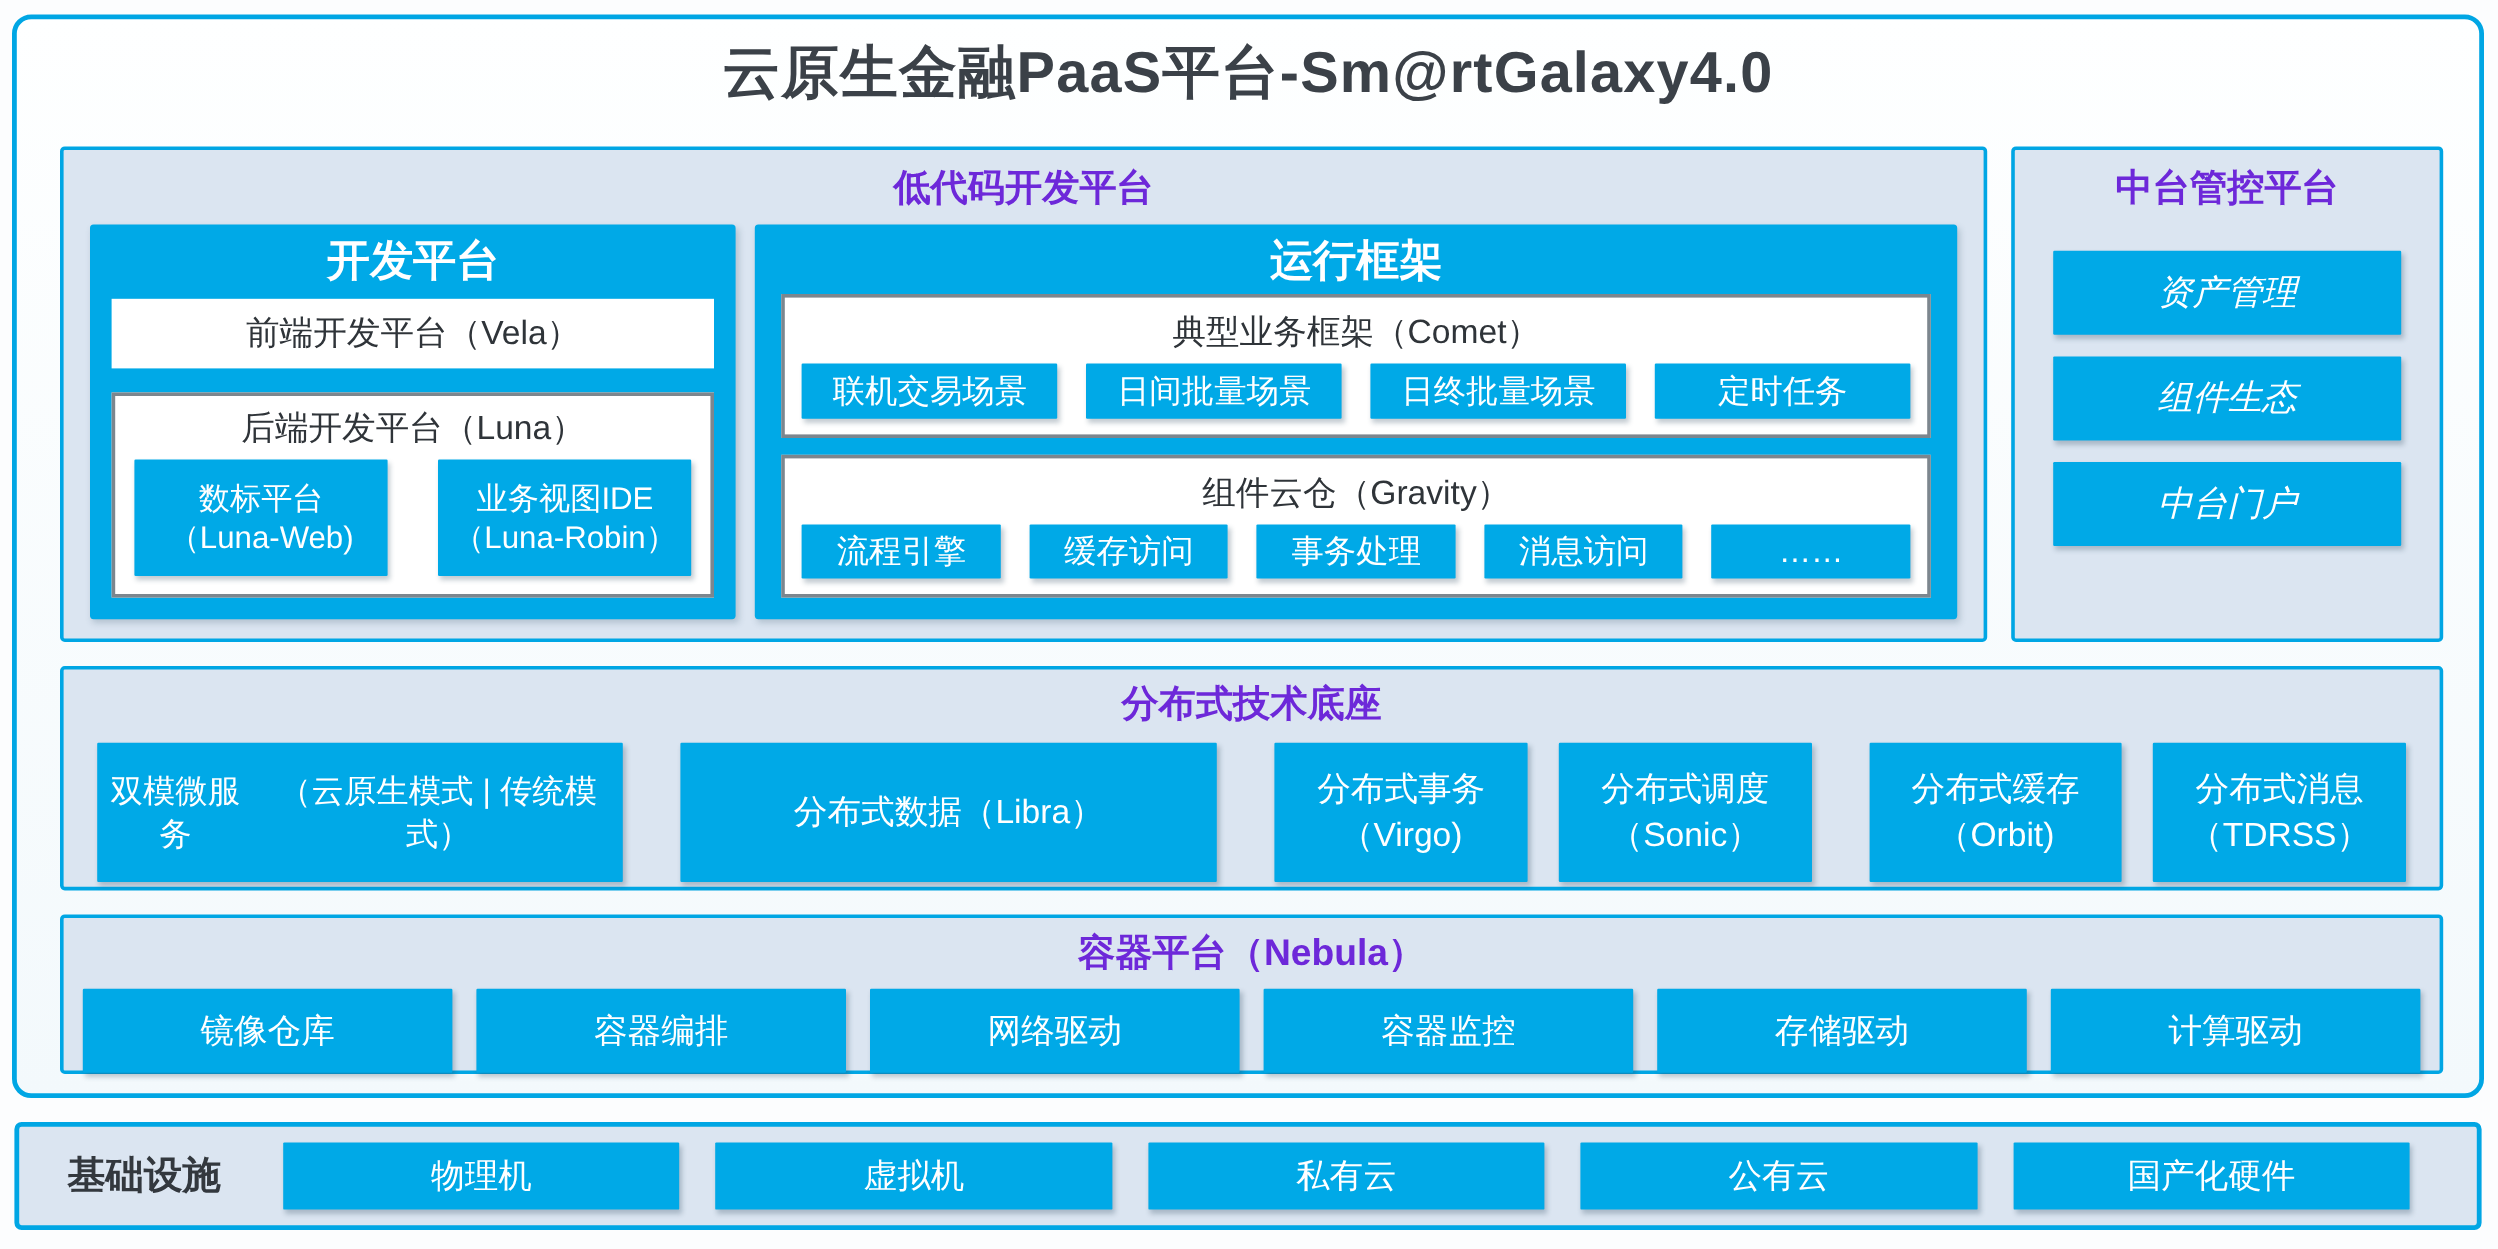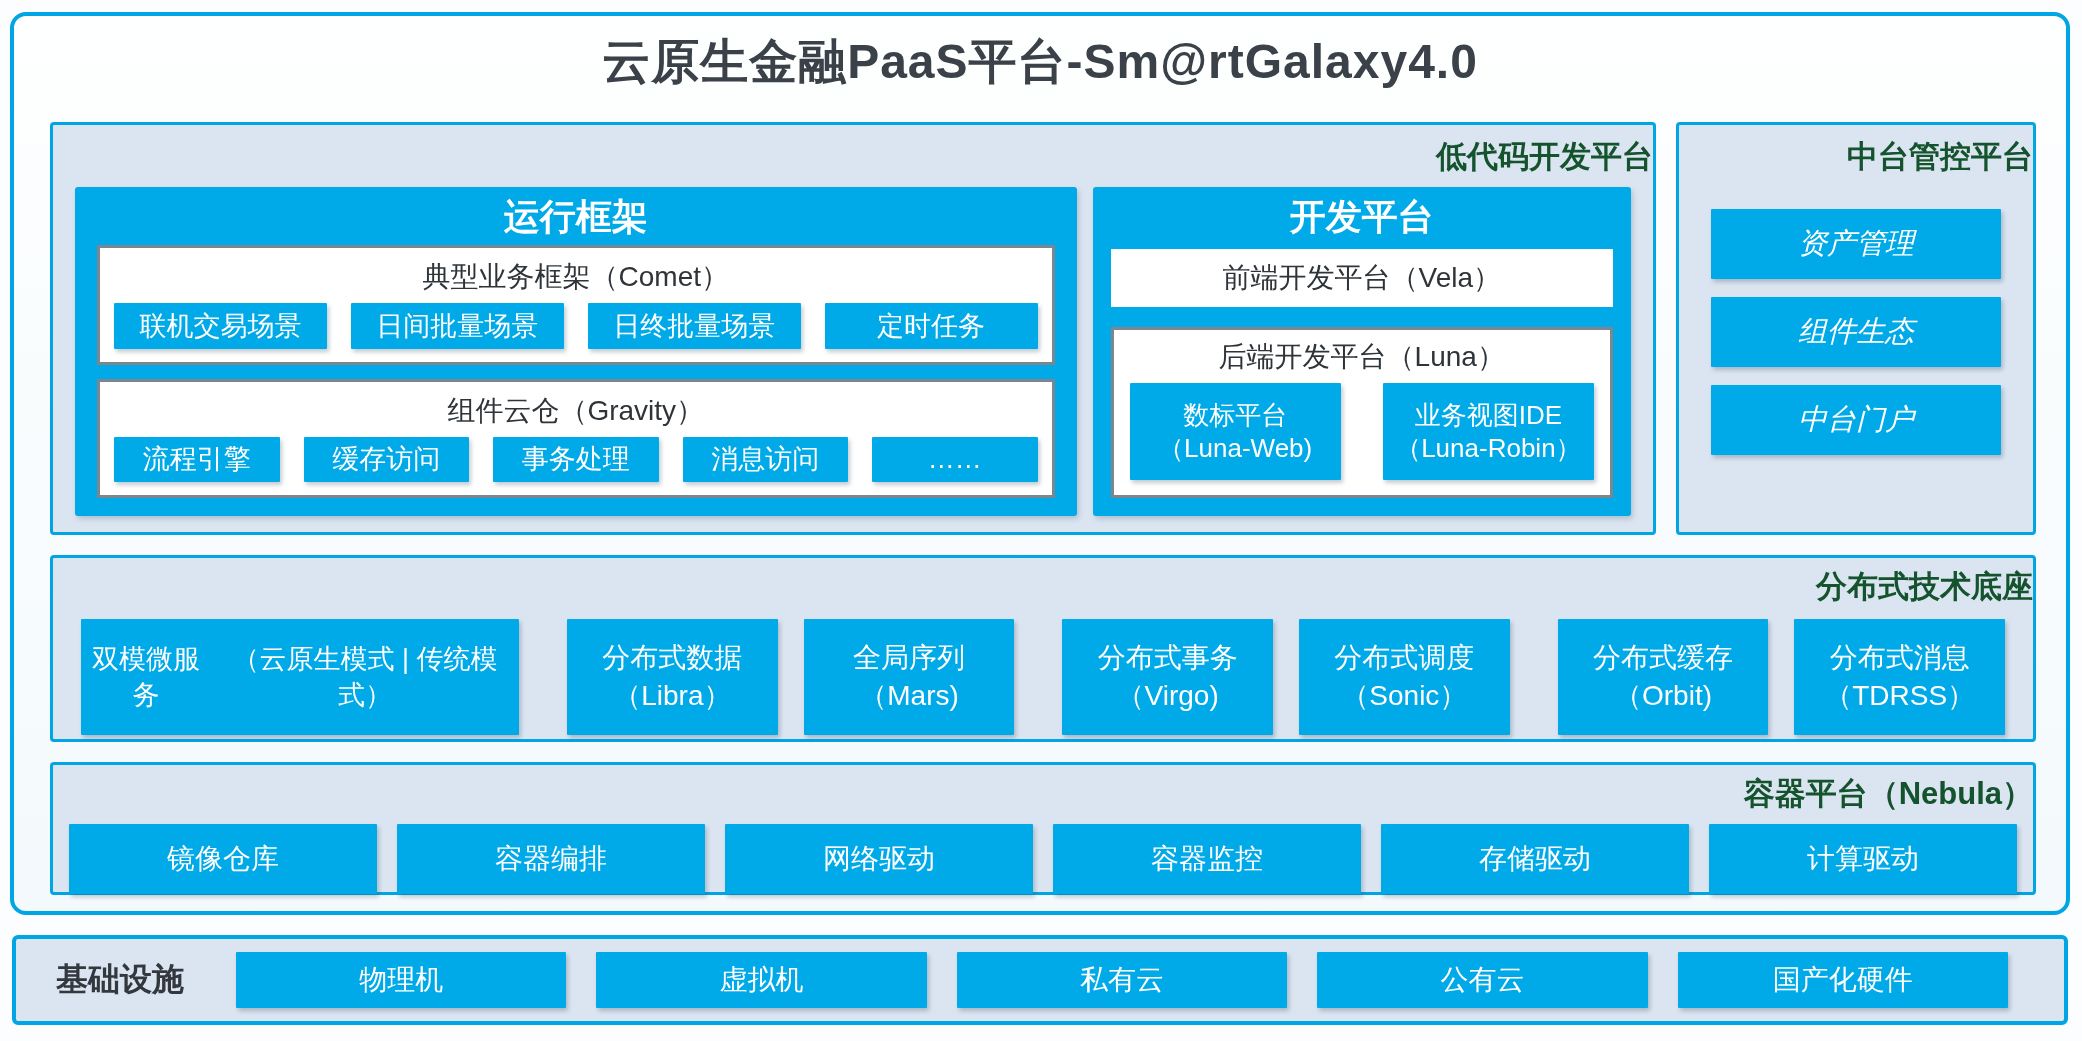--- a/index.html
+++ b/index.html
@@ -17,21 +17,21 @@
   }
   .main-title{
     margin-top:16px;height:60px;line-height:60px;text-align:center;
     font-size:48px;font-weight:700;color:#3b4148;letter-spacing:1px;
   }
   
   .panel{
     box-sizing:border-box;background:#dbe5f1;border:3px solid #00a6e4;border-radius:4px;
   }
   .panel-title{
-    text-align:right;font-size:31px;font-weight:700;color:#14532d;
+    text-align:center;font-size:31px;font-weight:700;color:#6d28d9;
     padding-top:12px;line-height:40px;
   }
   
   .row1{margin:30px 30px 0 36px;height:413px;display:flex;gap:20px;}
   .panel-lowcode{flex:1;display:flex;flex-direction:column;}
   .lowcode-body{flex:1;display:flex;gap:16px;margin:10px 22px 16px;}
   .bigbox{
     background:#00a9e7;border-radius:3px;display:flex;flex-direction:column;
     box-shadow:2px 3px 5px rgba(60,90,110,.25);
   }
@@ -99,67 +99,67 @@
 
 <div class="outer-frame">
 
   <div class="main-title">云原生金融PaaS平台-Sm@rtGalaxy4.0</div>
 
   <div class="row1">
 
     <div class="panel panel-lowcode">
       <div class="panel-title">低代码开发平台</div>
       <div class="lowcode-body">
-
-        <div class="bigbox bigbox-runtime">
-          <div class="bigbox-title">运行框架</div>
-          <div class="runtime-stack">
-
-            <div class="whitebox wb-bordered">
-              <div class="wb-title">典型业务框架（Comet）</div>
-              <div class="btn-row">
-                <div class="btn">联机交易场景</div>
-                <div class="btn">日间批量场景</div>
-                <div class="btn">日终批量场景</div>
-                <div class="btn">定时任务</div>
-              </div>
-            </div>
-
-            <div class="whitebox wb-bordered">
-              <div class="wb-title">组件云仓（Gravity）</div>
-              <div class="btn-row">
-                <div class="btn">流程引擎</div>
-                <div class="btn">缓存访问</div>
-                <div class="btn">事务处理</div>
-                <div class="btn">消息访问</div>
-                <div class="btn">……</div>
-              </div>
-            </div>
-
-          </div>
-        </div>
 
         <div class="bigbox bigbox-dev">
           <div class="bigbox-title">开发平台</div>
           <div class="vela-box">前端开发平台（Vela）</div>
           <div class="whitebox wb-bordered luna-box">
             <div class="wb-title">后端开发平台（Luna）</div>
             <div class="luna-row">
               <div class="btn">
                 <span>数标平台</span>
                 <span>（Luna-Web)</span>
               </div>
               <div class="btn">
                 <span>业务视图IDE</span>
                 <span>（Luna-Robin）</span>
               </div>
             </div>
           </div>
         </div>
 
+        <div class="bigbox bigbox-runtime">
+          <div class="bigbox-title">运行框架</div>
+          <div class="runtime-stack">
+
+            <div class="whitebox wb-bordered">
+              <div class="wb-title">典型业务框架（Comet）</div>
+              <div class="btn-row">
+                <div class="btn">联机交易场景</div>
+                <div class="btn">日间批量场景</div>
+                <div class="btn">日终批量场景</div>
+                <div class="btn">定时任务</div>
+              </div>
+            </div>
+
+            <div class="whitebox wb-bordered">
+              <div class="wb-title">组件云仓（Gravity）</div>
+              <div class="btn-row">
+                <div class="btn">流程引擎</div>
+                <div class="btn">缓存访问</div>
+                <div class="btn">事务处理</div>
+                <div class="btn">消息访问</div>
+                <div class="btn">……</div>
+              </div>
+            </div>
+
+          </div>
+        </div>
+
       </div>
     </div>
 
     <div class="panel panel-midplat">
       <div class="panel-title">中台管控平台</div>
       <div class="midplat-stack">
         <div class="btn">资产管理</div>
         <div class="btn">组件生态</div>
         <div class="btn">中台门户</div>
       </div>
@@ -169,21 +169,20 @@
 
   <div class="panel row2">
     <div class="panel-title">分布式技术底座</div>
     <div class="dist-grid">
       <div class="btn dist-dual">
         <span>双模微服务</span>
         <span>（云原生模式 | 传统模式）</span>
       </div>
       <div class="dist-col">
         <div class="btn">分布式数据（Libra）</div>
-        <div class="btn">全局序列（Mars)</div>
       </div>
       <div class="dist-col">
         <div class="btn">分布式事务（Virgo)</div>
         <div class="btn">分布式调度（Sonic）</div>
       </div>
       <div class="dist-col">
         <div class="btn">分布式缓存（Orbit)</div>
         <div class="btn">分布式消息（TDRSS）</div>
       </div>
     </div>

